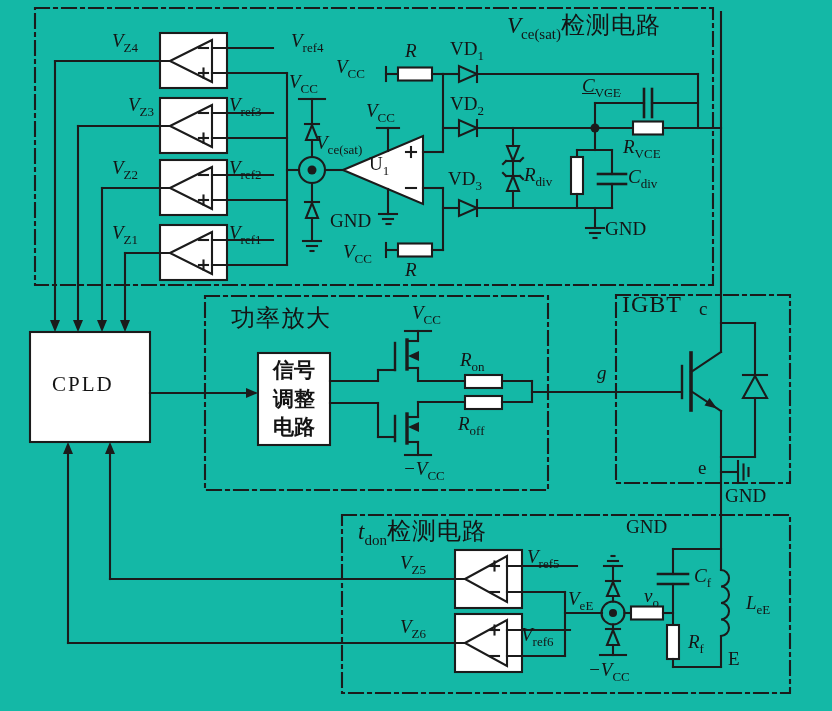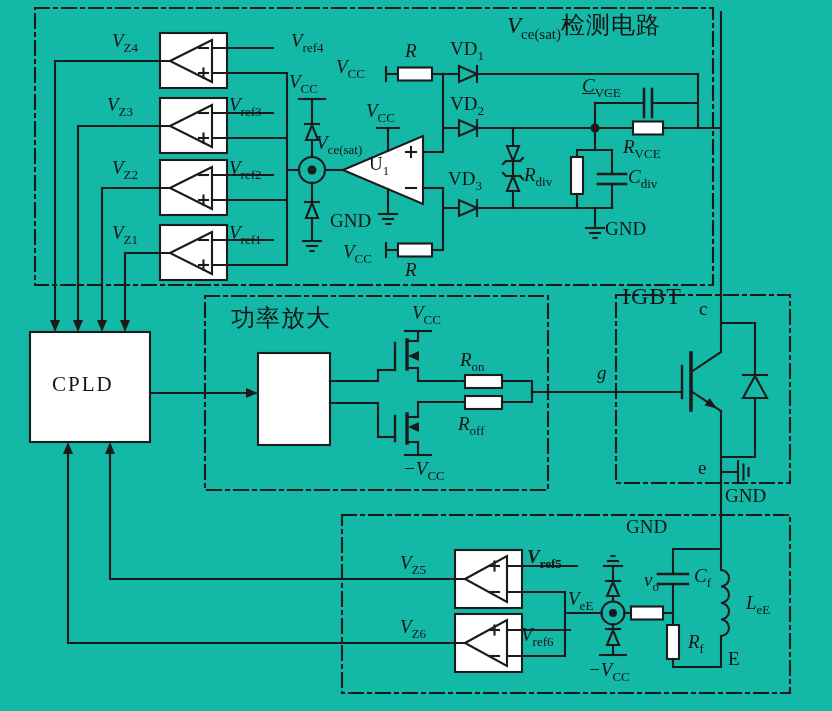--- a/index.html
+++ b/index.html
@@ -370,21 +370,21 @@
   <g>
     <path d="M721,570 a8,8.25 0 0 1 0,16.5 a8,8.25 0 0 1 0,16.5 a8,8.25 0 0 1 0,16.5 a8,8.25 0 0 1 0,16.5"></path>
     <line x1="721" y1="636" x2="721" y2="667"></line>
   </g>
 </svg>
 
 <span class="lbl title" style="left:507px; top:13px;"><i>V</i><sub>ce(sat)</sub><span class="cn">检测电路</span></span>
 
 <span class="lbl" style="left:112px; top:31px;"><i>V</i><sub>Z4</sub></span>
 <span class="lbl" style="left:245px; top:31px;margin-left:46px;"><i>V</i><sub>ref4</sub></span>
-<span class="lbl" style="left:107px; top:95px;"><i>V</i><sub>Z3</sub></span>
+<span class="lbl" style="left:128px; top:95px;"><i>V</i><sub>Z3</sub></span>
 <span class="lbl" style="left:229px; top:95px;"><i>V</i><sub>ref3</sub></span>
 <span class="lbl" style="left:112px; top:158px;"><i>V</i><sub>Z2</sub></span>
 <span class="lbl" style="left:229px; top:158px;"><i>V</i><sub>ref2</sub></span>
 <span class="lbl" style="left:112px; top:223px;"><i>V</i><sub>Z1</sub></span>
 <span class="lbl" style="left:229px; top:223px;"><i>V</i><sub>ref1</sub></span>
 
 <span class="lbl" style="left:289px; top:72px;"><i>V</i><sub>CC</sub></span>
 <span class="lbl" style="left:316px; top:133px;"><i>V</i><sub>ce(sat)</sub></span>
 <span class="lbl" style="left:366px; top:101px;"><i>V</i><sub>CC</sub></span>
 <span class="lbl" style="left:369px; top:154px;"><span class="rm">U</span><sub>1</sub></span>
@@ -400,39 +400,45 @@
 
 <span class="lbl" style="left:582px; top:76px;text-decoration:underline;"><i>C</i><sub>VCE</sub></span>
 <span class="lbl" style="left:623px; top:137px;"><i>R</i><sub>VCE</sub></span>
 <span class="lbl" style="left:524px; top:165px;"><i>R</i><sub>div</sub></span>
 <span class="lbl" style="left:628px; top:167px;"><i>C</i><sub>div</sub></span>
 <span class="lbl" style="left:605px; top:219px;"><span class="rm">GND</span></span>
 
 <span class="lbl cpld-label" style="left:52px; top:374px;"><span class="rm">CPLD</span></span>
 <span class="lbl title" style="left:231px; top:306px;"><span class="cn">功率放大</span></span>
 
+<div class="sig-box">
+  <span>信号</span>
+  <span>调整</span>
+  <span>电路</span>
+</div>
 
 <span class="lbl" style="left:412px; top:303px;"><i>V</i><sub>CC</sub></span>
 <span class="lbl" style="left:403px; top:459px;"><i>−V</i><sub>CC</sub></span>
 <span class="lbl" style="left:460px; top:350px;"><i>R</i><sub>on</sub></span>
 <span class="lbl" style="left:458px; top:414px;"><i>R</i><sub>off</sub></span>
 <span class="lbl" style="left:597px; top:363px;"><i>g</i></span>
 
-<span class="lbl igbt-label" style="left:622px; top:284px;"><span class="rm">IGBT</span></span>
+<span class="lbl igbt-label" style="left:622px; top:292px;"><span class="rm">IGBT</span></span>
 <span class="lbl" style="left:699px; top:299px;"><span class="rm">c</span></span>
 <span class="lbl" style="left:698px; top:458px;"><span class="rm">e</span></span>
 <span class="lbl" style="left:725px; top:486px;"><span class="rm">GND</span></span>
 <span class="lbl" style="left:626px; top:517px;"><span class="rm">GND</span></span>
 
+<span class="lbl title" style="left:358px; top:519px;"><i>t</i><sub>don</sub><span class="cn">检测电路</span></span>
 
 <span class="lbl" style="left:400px; top:553px;"><i>V</i><sub>Z5</sub></span>
-<span class="lbl" style="left:527px; top:547px;font-weight:bold;"><i>V</i><sub>ref5</sub></span>
+<span class="lbl" style="left:527px; top:547px;"><i>V</i><sub>ref5</sub></span>
 <span class="lbl" style="left:400px; top:617px;"><i>V</i><sub>Z6</sub></span>
 <span class="lbl" style="left:521px; top:625px;"><i>V</i><sub>ref6</sub></span>
 <span class="lbl" style="left:568px; top:589px;"><i>V</i><sub>eE</sub></span>
-<span class="lbl" style="left:644px; top:570px;"><i>v</i><sub>o</sub></span>
+<span class="lbl" style="left:644px; top:586px;"><i>v</i><sub>o</sub></span>
 <span class="lbl" style="left:588px; top:660px;"><i>−V</i><sub>CC</sub></span>
 <span class="lbl" style="left:694px; top:566px;"><i>C</i><sub>f</sub></span>
 <span class="lbl" style="left:746px; top:593px;"><i>L</i><sub>eE</sub></span>
 <span class="lbl" style="left:688px; top:632px;"><i>R</i><sub>f</sub></span>
 <span class="lbl" style="left:728px; top:649px;"><span class="rm">E</span></span>
 
 </div>
 
 </body></html>

